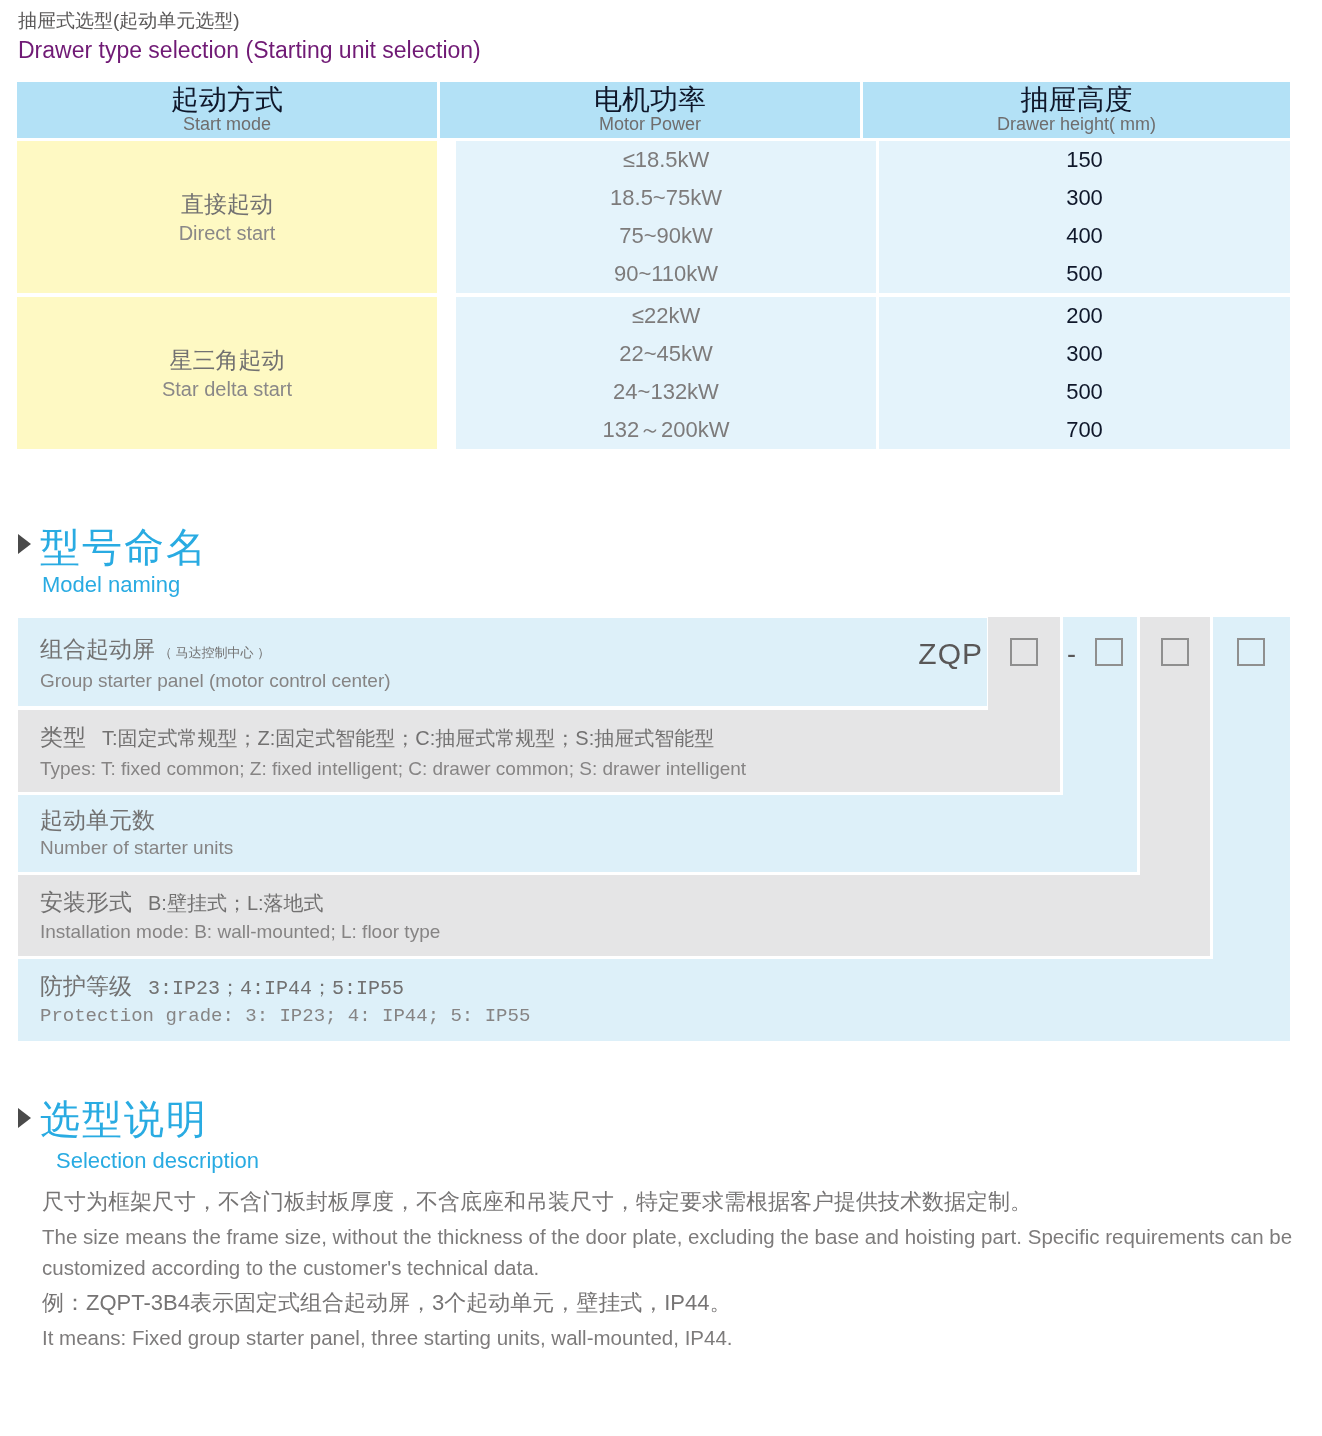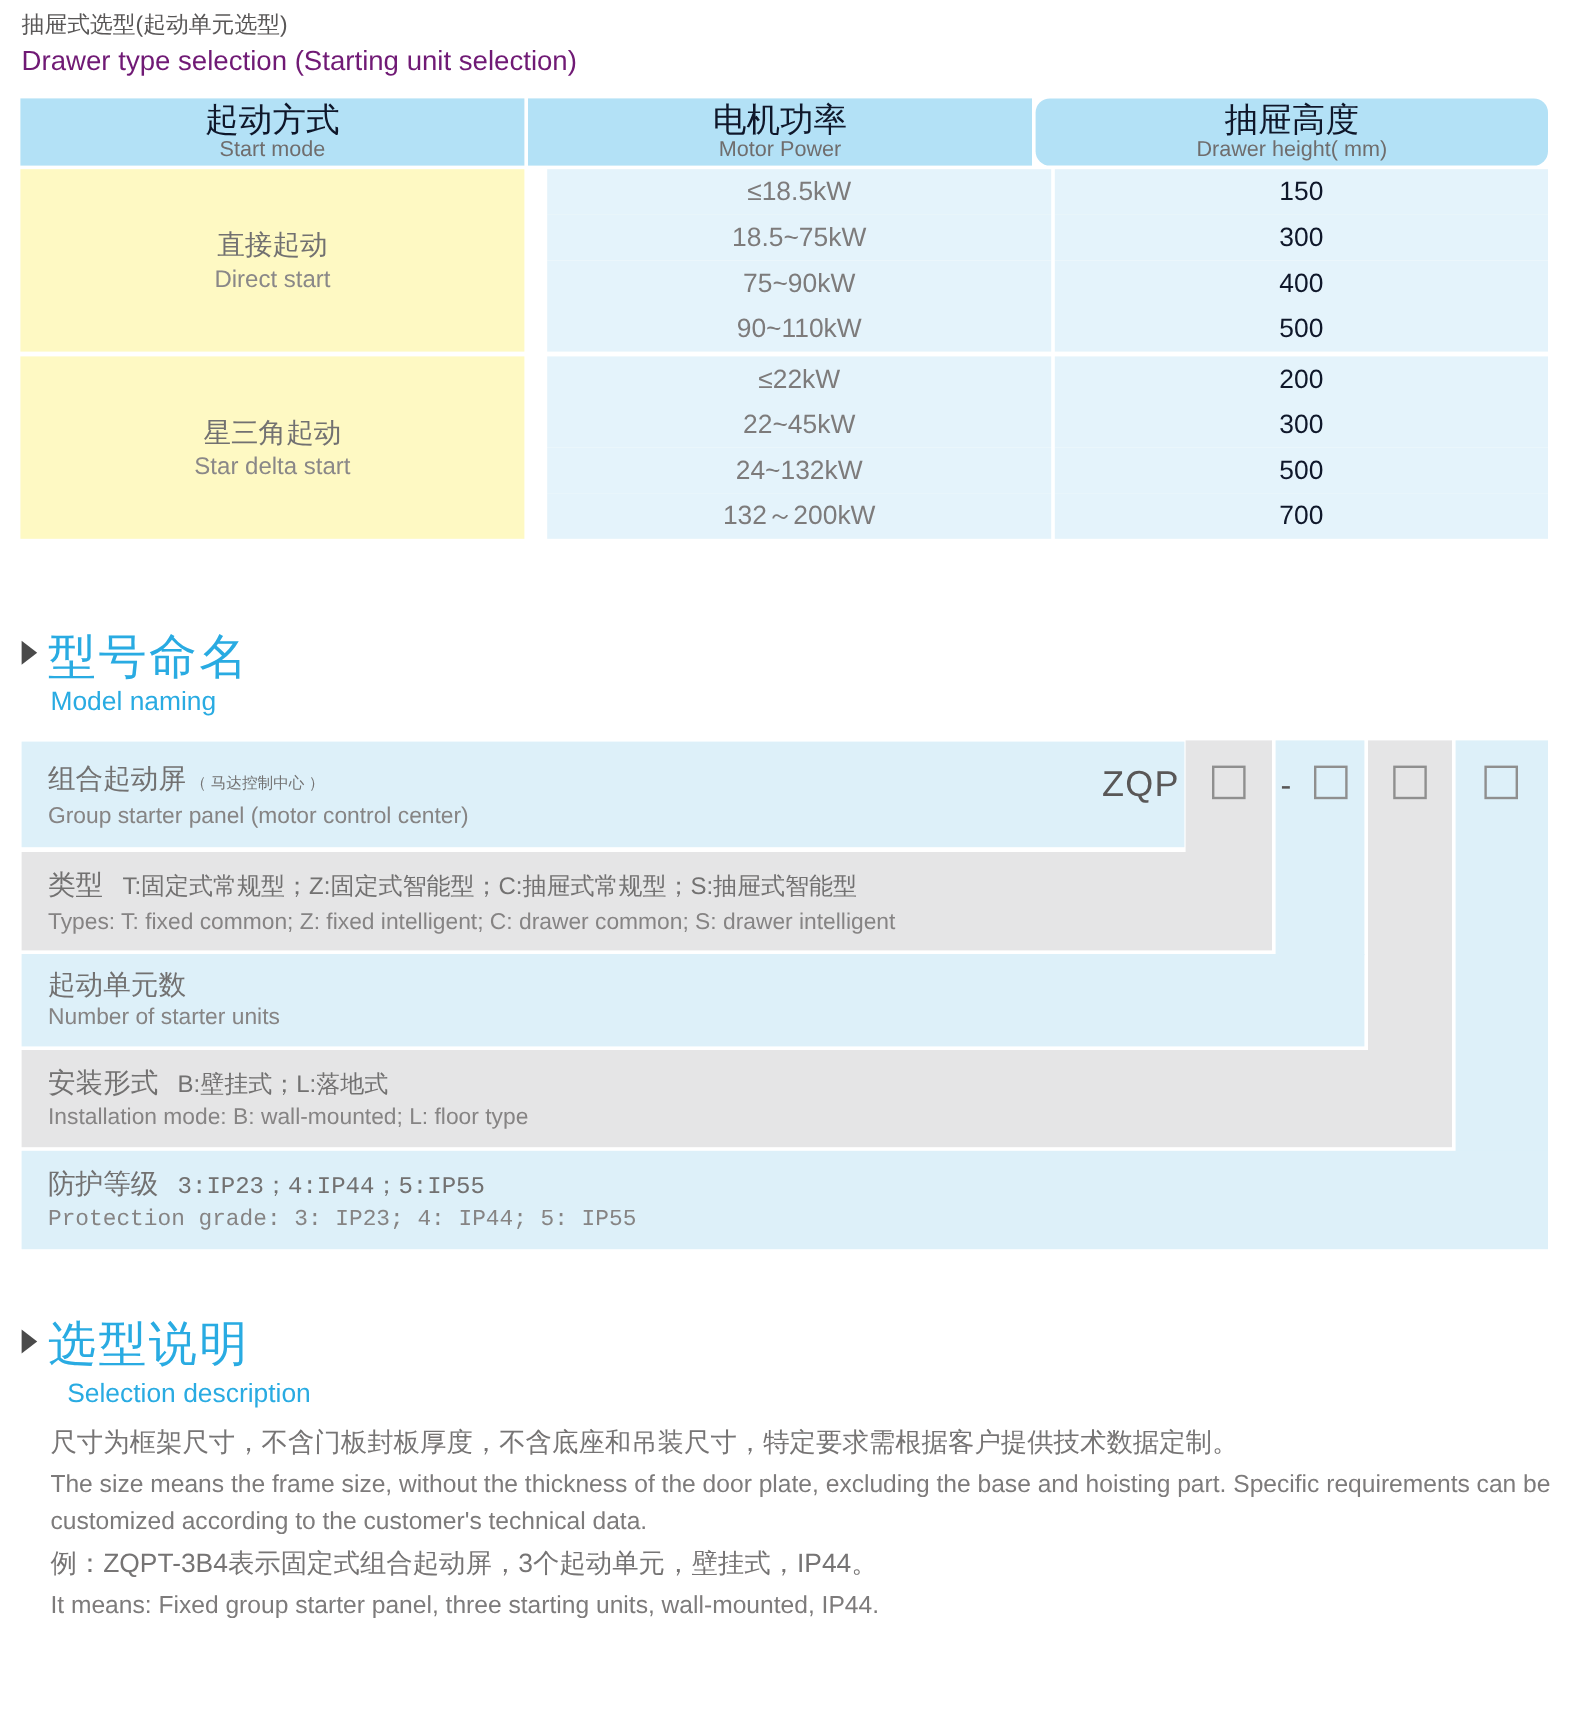--- a/index.html
+++ b/index.html
@@ -8,21 +8,21 @@
   .page { position:relative; width:1322px; height:1436px; background:#ffffff; overflow:hidden; }
 
   
   .doc-title    { position:absolute; left:18px; top:8px;  font-size:19px; color:#595757; }
   .doc-subtitle { position:absolute; left:18px; top:37px; font-size:23px; color:#701a75; }
 
   
   .sel-table { position:absolute; left:17px; top:82px; width:1273px; }
   .t-header { display:flex; gap:3px; height:56px; }
   .t-h-cell { background:#b3e1f6; display:flex; flex-direction:column; align-items:center; justify-content:center; }
-  .c1 { width:420px; } .c2 { width:420px; } .c3 { flex:1;border-radius:12px; }
+  .c1 { width:420px; } .c2 { width:420px; } .c3 { flex:1; }
   .t-h-zh { font-size:28px; color:#0f172a; line-height:27px; }
   .t-h-en { font-size:18px; color:#6f6d6d; line-height:22px; }
   .t-body { margin-top:3px; display:flex; flex-direction:column; gap:4px; }
   .t-group { display:flex; gap:3px; }
   .t-mode { width:420px; background:#fef9c3; display:flex; flex-direction:column; align-items:center; justify-content:center; }
   .t-mode-zh { font-size:23px; color:#727171; line-height:32px; }
   .t-mode-en { font-size:20px; color:#8a8888; line-height:26px; }
   .t-rows { flex:1; display:flex; flex-direction:column; gap:0;margin-left:16px; }
   .t-row { display:flex; gap:3px; height:38px; }
   .t-power  { width:420px; background:#e4f3fb; display:flex; align-items:center; justify-content:center; font-size:22px; color:#7d7b7b; }

